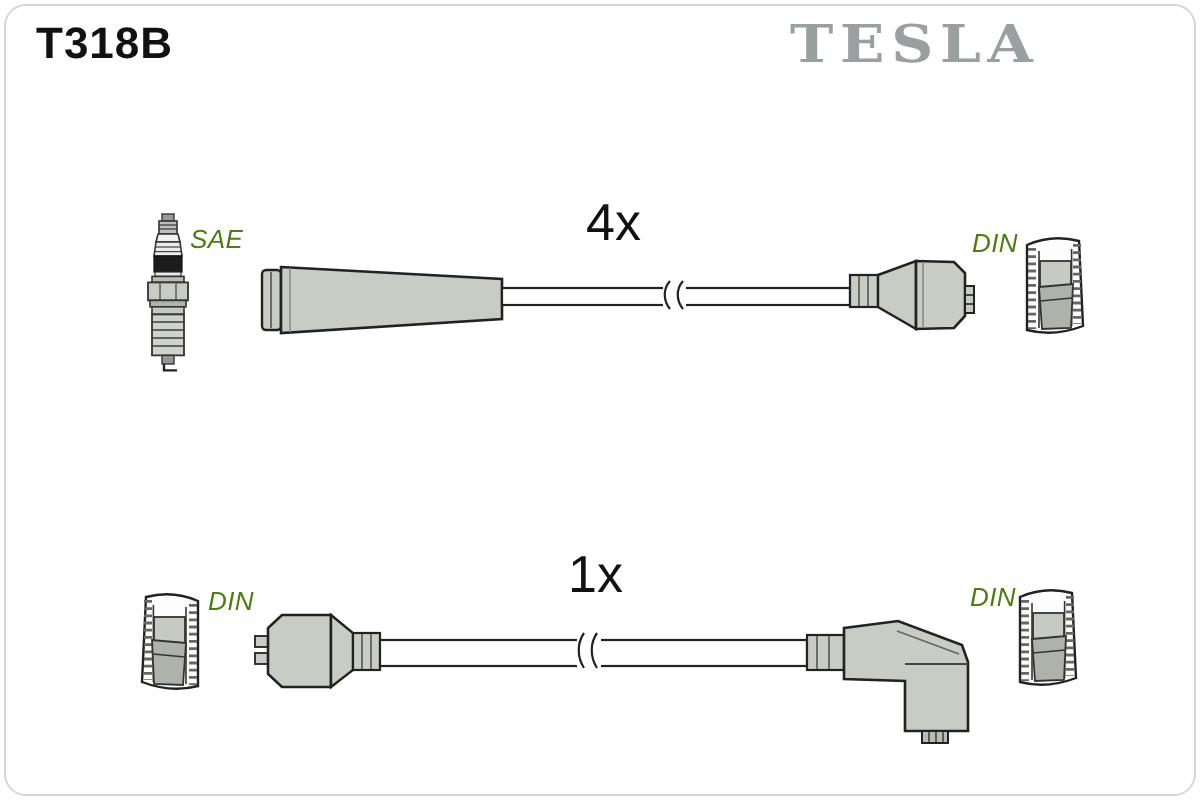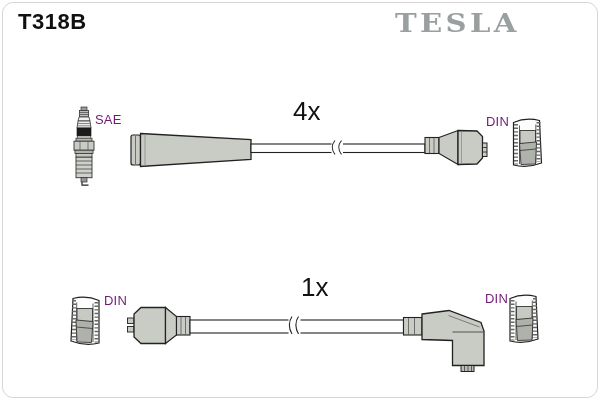--- a/index.html
+++ b/index.html
@@ -12,28 +12,28 @@
     pointer-events:none;
   }
   .abs{position:absolute;white-space:nowrap;}
   .part-number{left:18px;top:9px;font-size:22px;font-weight:700;color:#111;letter-spacing:.5px;}
   .subtitle{left:18px;top:36px;font-size:9px;color:#222;letter-spacing:.3px;}
   .brand{
     left:395px;top:8px;font-family:"DejaVu Serif",serif;font-weight:700;
     font-size:26px;color:#9aa0a0;letter-spacing:3px;
     transform:scaleX(1.12);transform-origin:left top;
   }
-  .small-label{font-size:13px;color:#701a75;letter-spacing:.2px;}
+  .small-label{font-size:13px;color:#4d7c0f;letter-spacing:.2px;font-style:italic;}
   .sae-label{left:95px;top:112px;}
   .din-top{left:486px;top:114px;}
   .din-bottom-left{left:104px;top:293px;}
   .din-bottom-right{left:485px;top:291px;}
   .qty{font-size:26px;color:#111;font-weight:400;}
   .qty-top{left:293px;top:96px;}
-  .qty-bottom{left:301px;top:272px;}
+  .qty-bottom{left:284px;top:272px;}
   svg.draw{position:absolute;left:0;top:0;}
 </style>
 </head>
 <body>
 
 <div class="page">
   <div class="frame"></div>
 
   <div class="abs part-number">T318B</div>
   <div class="abs brand">TESLA</div>

